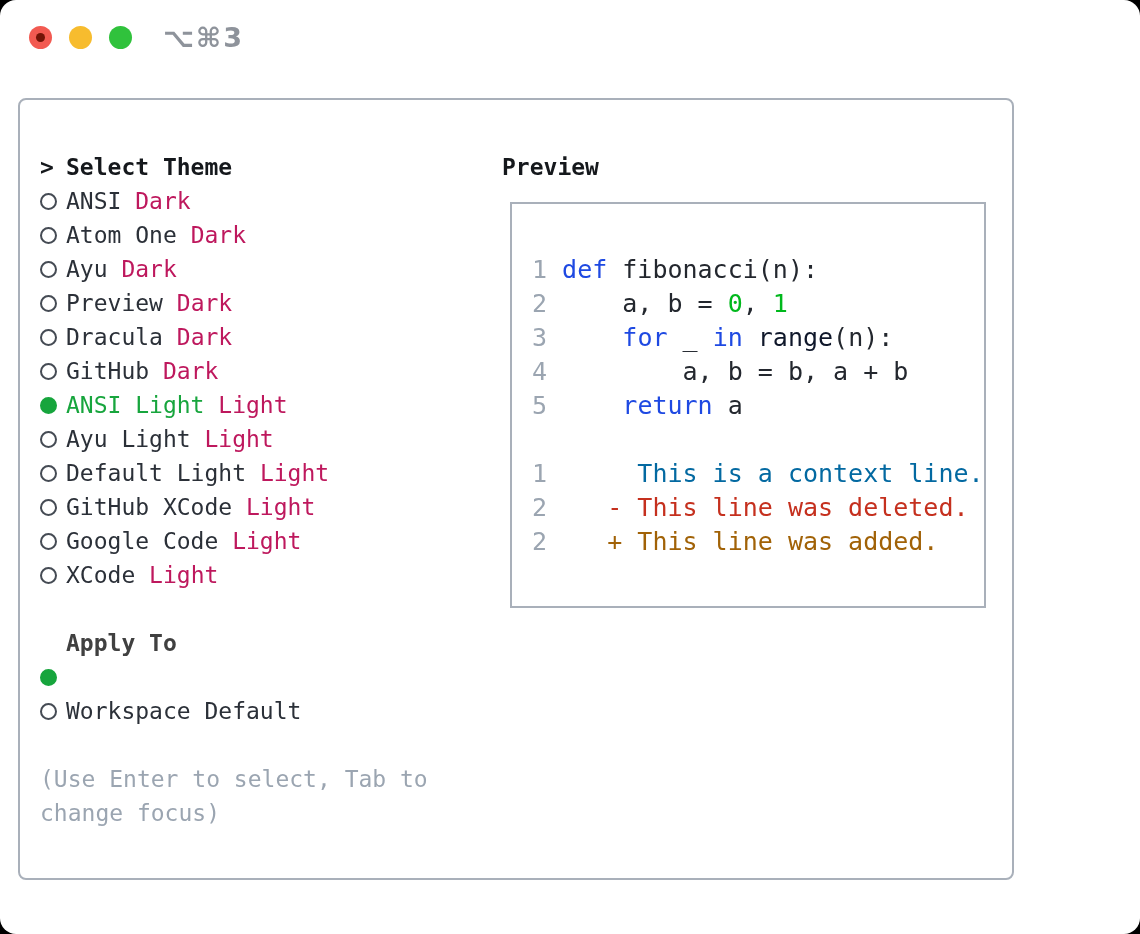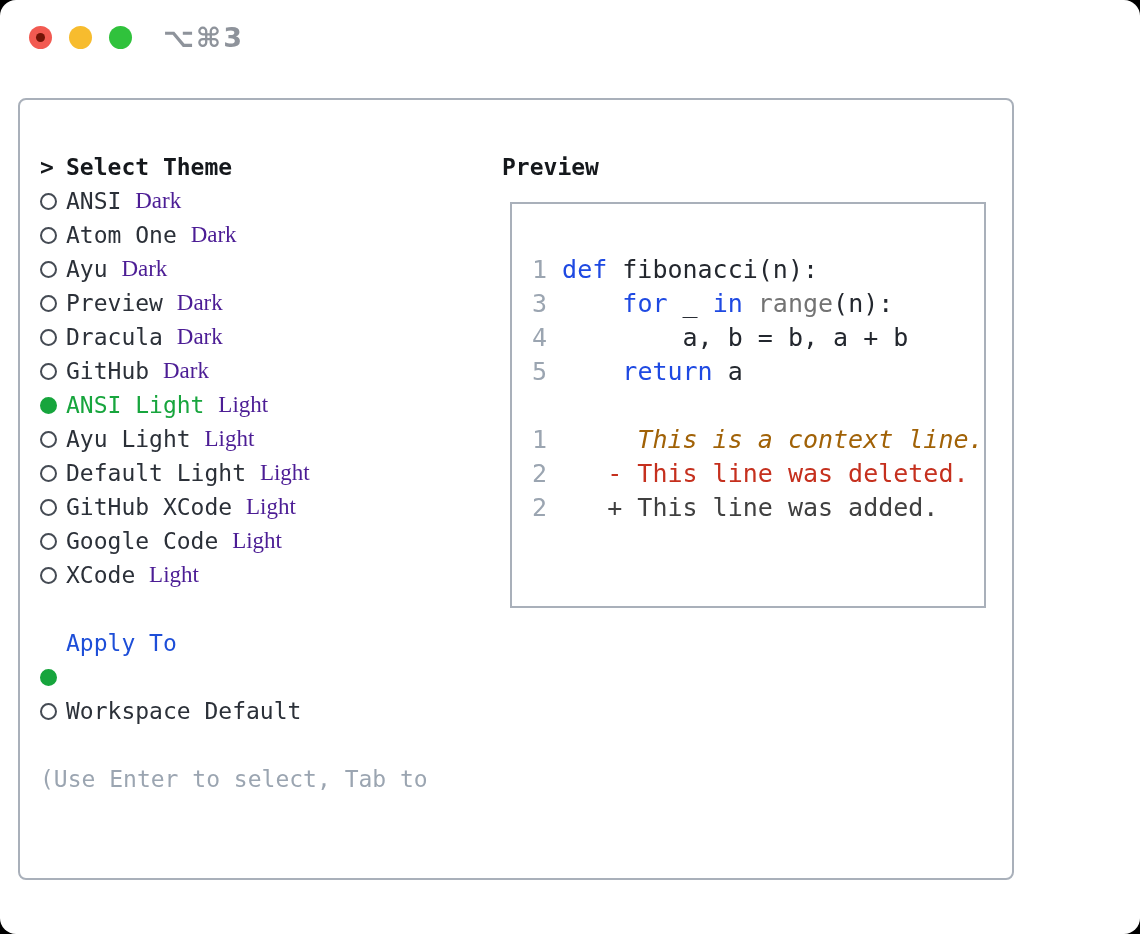--- a/index.html
+++ b/index.html
@@ -18,40 +18,40 @@
             font-size:27px;font-weight:bold;color:#8e939b;letter-spacing:2px;}
   
   .panel{position:absolute;left:18px;top:98px;width:996px;height:782px;box-sizing:border-box;
          border:2px solid #a9b0ba;border-radius:8px;background:#fff;}
   .row{display:flex;align-items:center;height:34px;font-size:23px;color:#23272e;white-space:pre;}
   .bullet-col{display:inline-flex;align-items:center;width:26px;flex:0 0 26px;}
   .radio{width:13px;height:13px;border:2px solid #454b54;border-radius:50%;box-sizing:content-box;}
   .radio.filled{background:#17a53d;border-color:#17a53d;}
   .arrow{font-weight:bold;color:#15181c;}
   .heading{font-weight:bold;color:#15181c;}
-  .subheading{color:#1d4ed8;}
+  .subheading{color:#404040;font-weight:bold;}
   .item-name{color:#2b3038;}
-  .item-variant{color:#4c1d95;font-family:Liberation Serif, serif;}
+  .item-variant{color:#be185d;}
   .selected .item-name{color:#17a53d;}
   .hint{color:#9ba5b1;}
   .spacer{height:34px;}
   .left-col{position:absolute;left:20px;top:50px;}
   
   .preview-title{position:absolute;left:482px;top:50px;}
   .preview-box{position:absolute;left:490px;top:102px;width:476px;height:406px;box-sizing:border-box;
                border:2px solid #a9b0ba;background:#fff;padding:49px 0 0 20px;overflow:hidden;}
   .code-line{height:34px;font-size:25px;white-space:pre;line-height:34px;}
   .ln{color:#9ba5b1;}
   .tx{color:#23272e;}
   .kw{color:#1e49e2;}
-  .bi{color:#737373;text-align:right;}
+  .bi{color:#0f172a;text-align:right;}
   .nm{color:#00b81c;}
-  .ctx{color:#a16207;font-style:italic;}
+  .ctx{color:#0369a1;}
   .del{color:#c5301e;}
-  .add{color:#404040;text-align:right;}
+  .add{color:#a16207;text-align:right;}
 </style>
 </head>
 <body>
 
 <div class="stage">
 
   <div class="titlebar">
     <div class="traffic">
       <div class="light light-close">
         <span class="dot"></span>
@@ -93,29 +93,31 @@
       </div>
 
       <div id="apply-options">
           <div class="row selected"><span class="bullet-col"><span class="radio filled"></span></span></div>
           <div class="row"><span class="bullet-col"><span class="radio"></span></span><span class="item-name">Workspace Default</span></div>
         </div>
 
       <div class="spacer"></div>
 
       <div class="row hint">(Use Enter to select, Tab to</div>
+      <div class="row hint">change focus)</div>
     </div>
 
     <div class="row preview-title">
       <span class="heading">Preview</span>
     </div>
 
     <div class="preview-box">
       <div id="code-lines">
           <div class="code-line"><span class="ln">1 </span><span class="kw">def</span><span class="tx"> fibonacci(n):</span></div>
+          <div class="code-line"><span class="ln">2 </span><span class="tx">    a, b = </span><span class="nm">0</span><span class="tx">, </span><span class="nm">1</span></div>
           <div class="code-line"><span class="ln">3 </span><span class="tx">    </span><span class="kw">for</span><span class="tx"> _ </span><span class="kw">in</span><span class="tx"> </span><span class="bi">range</span><span class="tx">(n):</span></div>
           <div class="code-line"><span class="ln">4 </span><span class="tx">        a, b = b, a + b</span></div>
           <div class="code-line"><span class="ln">5 </span><span class="tx">    </span><span class="kw">return</span><span class="tx"> a</span></div>
           <div class="code-line"></div>
           <div class="code-line"><span class="ln">1 </span><span class="ctx">     This is a context line.</span></div>
           <div class="code-line"><span class="ln">2 </span><span class="del">   - This line was deleted.</span></div>
           <div class="code-line"><span class="ln">2 </span><span class="add">   + This line was added.</span></div>
         </div>
     </div>
 

